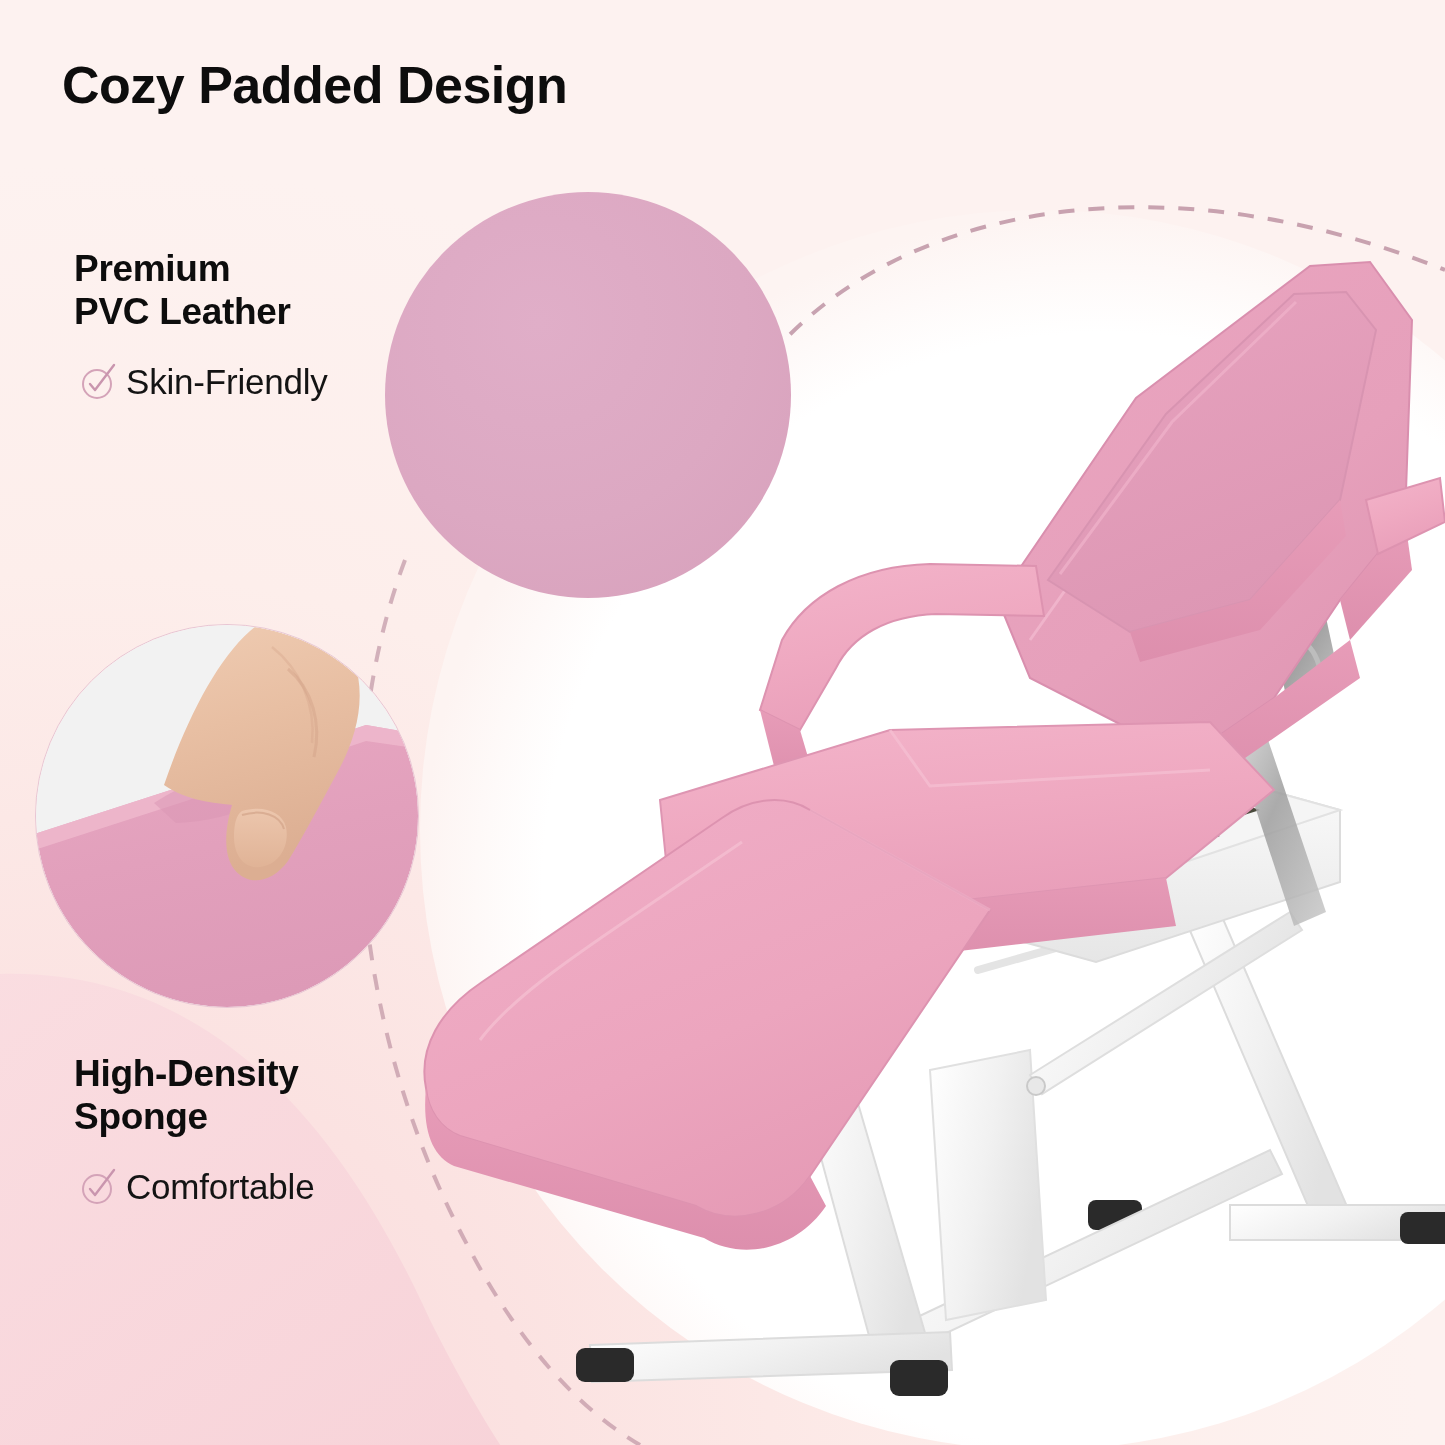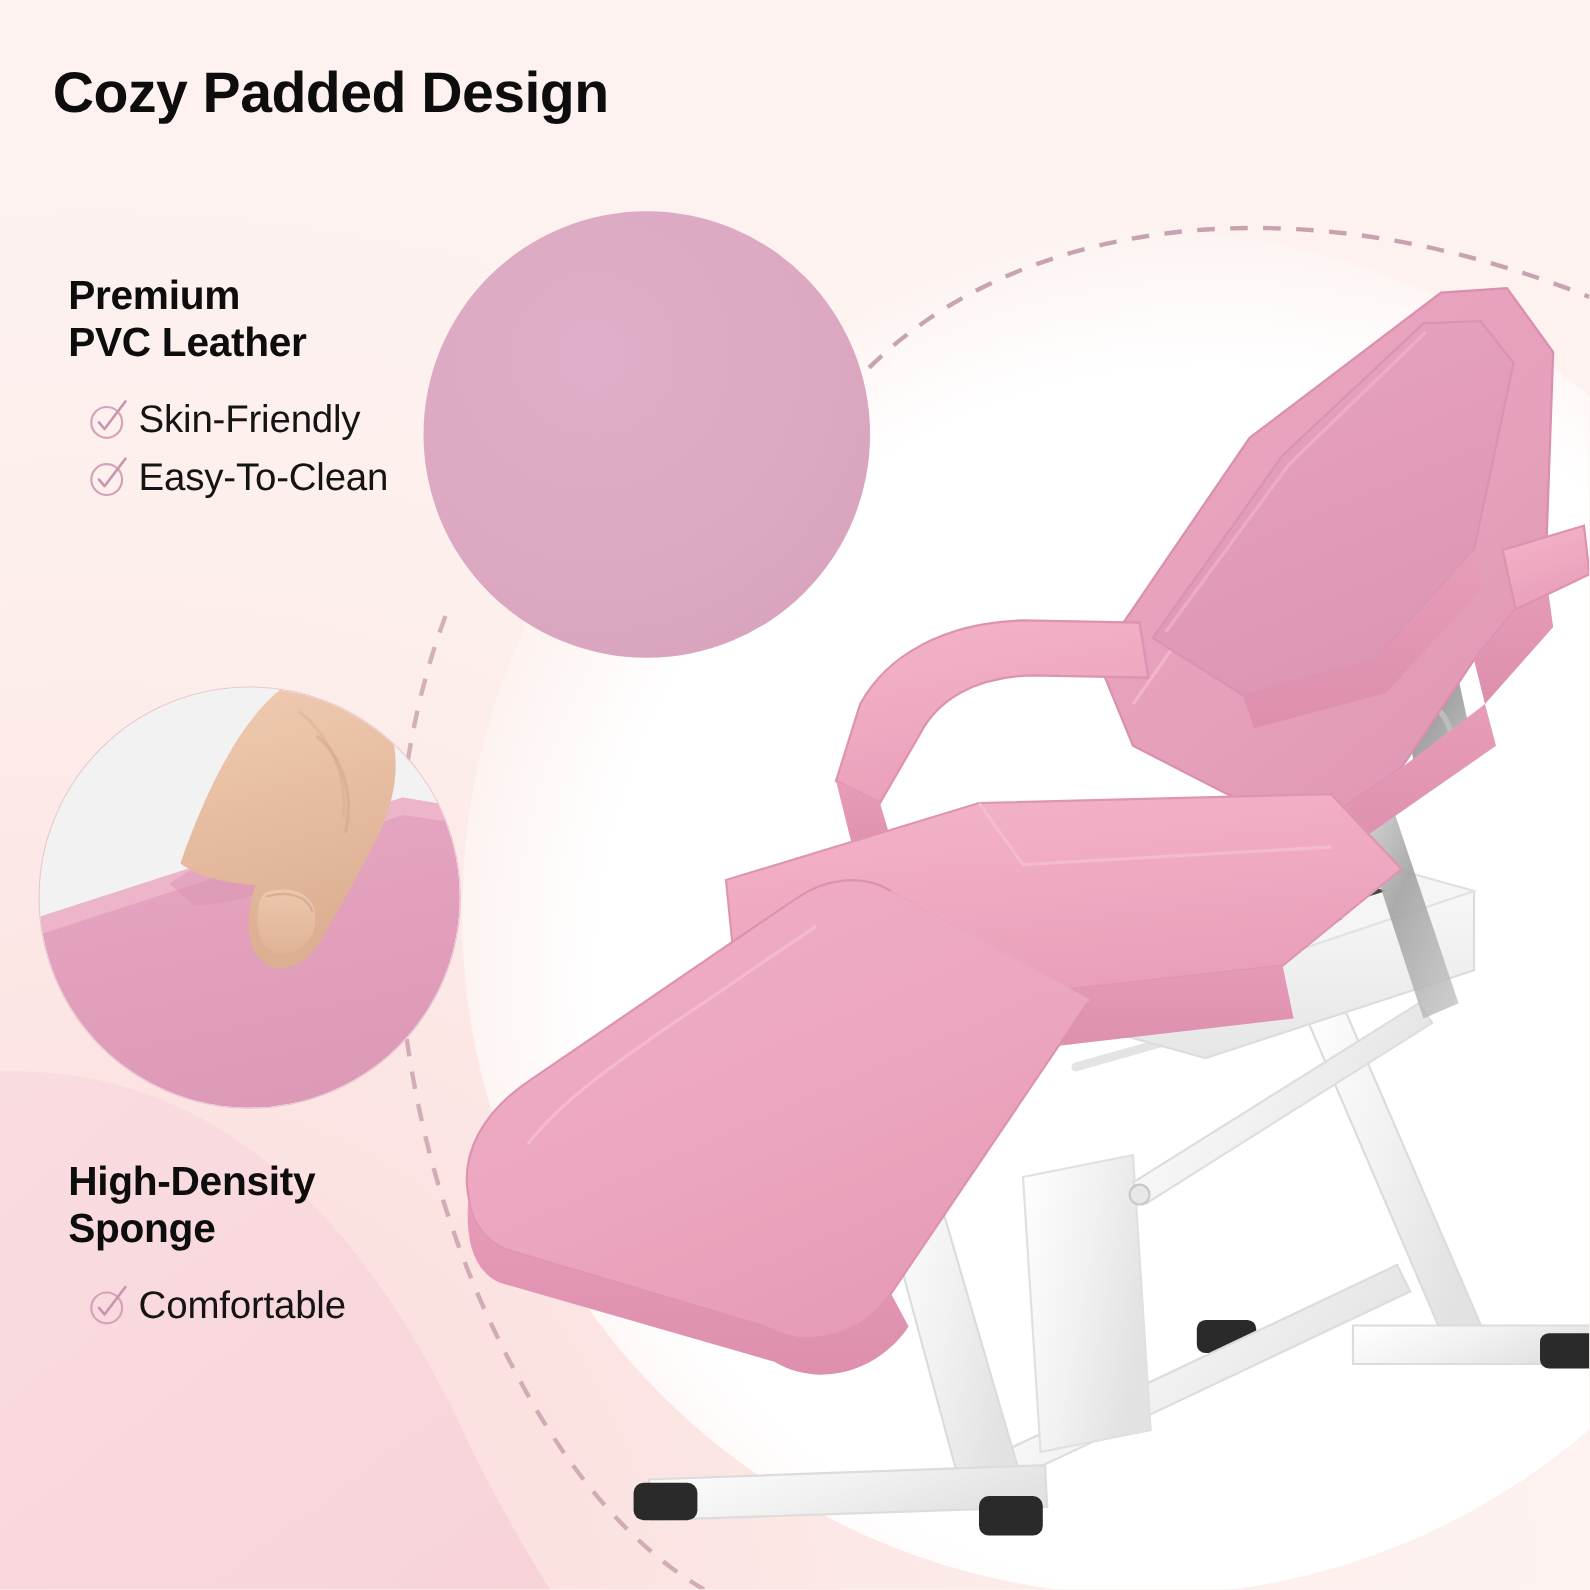--- a/index.html
+++ b/index.html
@@ -11,32 +11,32 @@
   .stage{position:relative;width:1445px;height:1445px;overflow:hidden;
     background:
       radial-gradient(circle at 6% 104%, #fad9dc 0%, #fbe2e1 22%, #fdeeeb 46%, #fdf2f0 66%);
   }
 
   
   .bg-svg{position:absolute;inset:0;width:1445px;height:1445px;}
 
   
   .headline{
-    position:absolute;left:48px;top:58px;
+    position:absolute;left:62px;top:58px;
     font-size:52px;font-weight:bold;letter-spacing:-0.5px;
     color:#0d0d0d;line-height:1.05;white-space:nowrap;
   }
 
   
   .feature{position:absolute;left:62px;}
   .feature.top{top:248px;}
   .feature.bottom{top:1053px;}
   .feature-title{
     font-size:37px;font-weight:bold;color:#0d0d0d;
-    line-height:1.16;letter-spacing:-0.3px;margin:0 0 22px 0;white-space:pre-line;
+    line-height:1.16;letter-spacing:-0.3px;margin:0 0 22px 12px;white-space:pre-line;
   }
   .bullet-list{list-style:none;margin:16px;padding:0;}
   .bullet{display:flex;align-items:center;height:52px;}
   .check-icon{width:42px;height:42px;flex:0 0 42px;margin-right:6px;position:relative;top:-1px;}
   .bullet-label{
     font-size:35px;color:#141414;letter-spacing:-0.2px;
     line-height:1;white-space:nowrap;
   }
 
   
@@ -270,29 +270,20 @@
     <ul class="bullet-list">
       <li class="bullet">
         <span class="check-icon">
           <svg viewBox="0 0 42 42">
               <circle cx="19" cy="24" r="14" fill="none" stroke="#d4a3b8" stroke-width="2"></circle>
               <path d="M 12 24 L 17 30 L 36 5" fill="none" stroke="#c995ae" stroke-width="2.4" stroke-linecap="round" stroke-linejoin="round"></path>
             </svg>
         </span>
         <span class="bullet-label">Skin-Friendly</span>
       </li>
-      <li class="bullet">
-        <span class="check-icon">
-          <svg viewBox="0 0 42 42">
-              <circle cx="19" cy="24" r="14" fill="none" stroke="#d4a3b8" stroke-width="2"></circle>
-              <path d="M 12 24 L 17 30 L 36 5" fill="none" stroke="#c995ae" stroke-width="2.4" stroke-linecap="round" stroke-linejoin="round"></path>
-            </svg>
-        </span>
-        <span class="bullet-label">Easy-To-Clean</span>
-      </li>
     </ul>
   </div>
 
   <div class="feature bottom">
     <div class="feature-title">High-Density
 Sponge</div>
     <ul class="bullet-list">
       <li class="bullet">
         <span class="check-icon">
           <svg viewBox="0 0 42 42">

